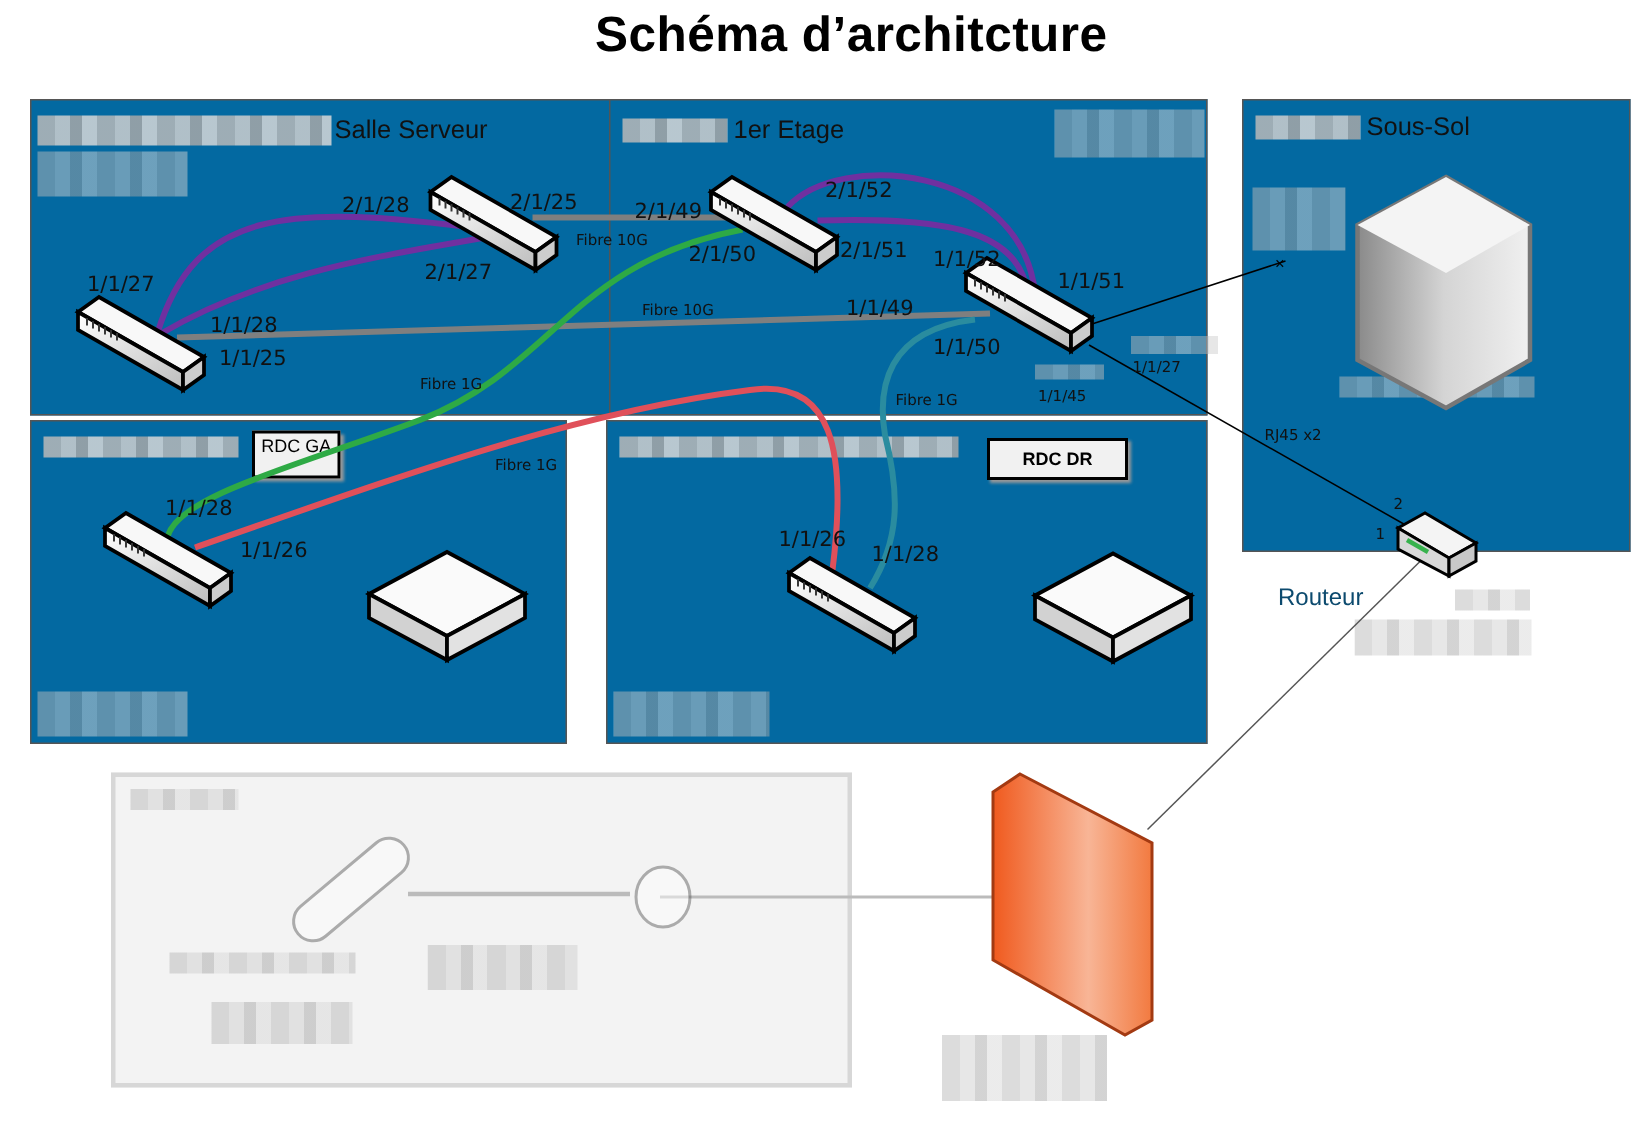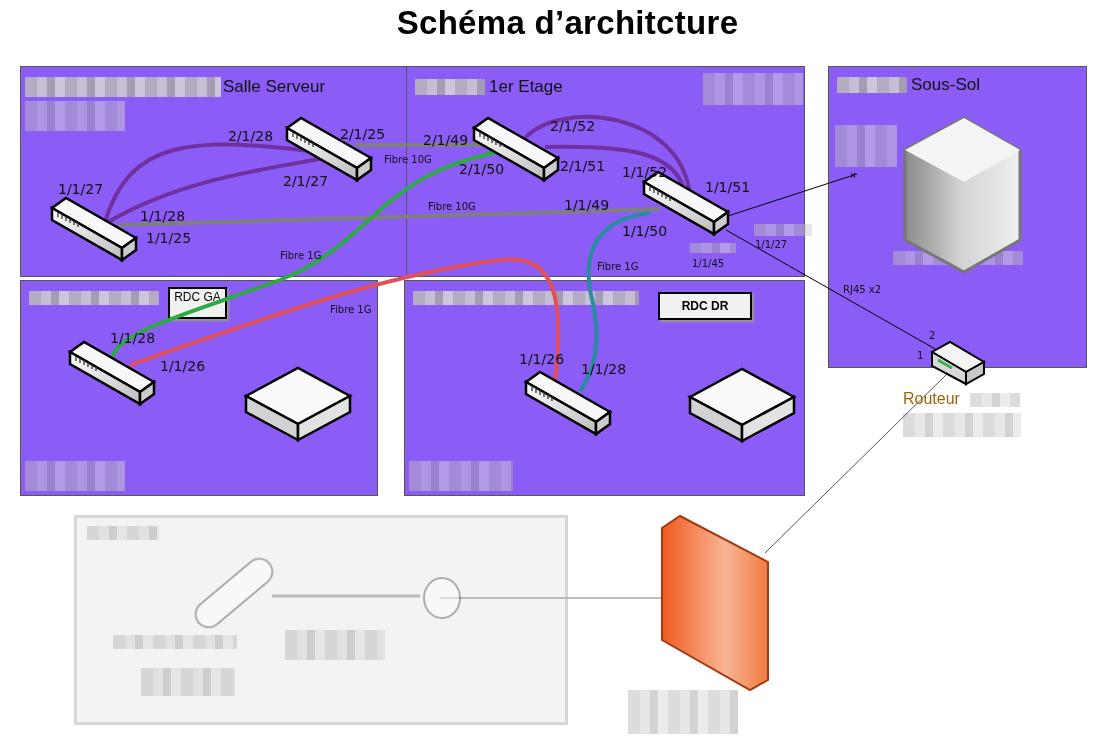--- a/index.html
+++ b/index.html
@@ -1,18 +1,18 @@
 <!DOCTYPE html>
 <html><head>
 <meta charset="utf-8">
 <style>
   html, body { margin: 0; padding: 0; background: #ffffff; }
   body { width: 1097px; height: 755px; position: relative; overflow: hidden; font-family: "Liberation Sans", sans-serif; }
   .title { position: absolute; left: 0; top: 4px; width: 1135px; text-align: center; font-weight: bold; font-size: 33px; color: #000; letter-spacing: 0.3px; }
-  .zone { position: absolute; background: #8b5cf6; border: 1px solid #555; box-sizing: border-box; }
+  .zone { position: absolute; background: #0369a1; border: 1px solid #555; box-sizing: border-box; }
   .zone-title { position: absolute; font-size: 17px; color: #111; }
   .blur { position: absolute; background: repeating-linear-gradient(90deg, #b9b9b9 0 12px, #cfcfcf 12px 22px, #a8a8a8 22px 30px, #d8d8d8 30px 40px); opacity: 0.85; }
   .blur.light { opacity: 0.5; }
   .lbl-box { position: absolute; border: 2px solid #000; background: #f1f1f1; font-size: 12px; text-align: center; box-shadow: 2px 2px 2px #999; box-sizing: border-box; }
   .faded { position: absolute; background: #f3f3f3; border: 3px solid #d7d7d7; box-sizing: border-box; }
   svg.overlay { position: absolute; left: 0; top: 0; }
   .port { font-family: "DejaVu Sans", sans-serif; font-size: 14px; fill: #111; }
   .link-lbl { font-family: "DejaVu Sans", sans-serif; font-size: 10px; fill: #111; }
 </style>
 </head>
@@ -172,17 +172,17 @@
   <text class="link-lbl" x="428" y="210">Fibre 10G</text>
   <text class="link-lbl" x="280" y="259">Fibre 1G</text>
   <text class="link-lbl" x="330" y="313">Fibre 1G</text>
   <text class="link-lbl" x="597" y="270">Fibre 1G</text>
   <text class="link-lbl" x="843" y="293">RJ45 x2</text>
 
   <text class="link-lbl" x="929" y="339">2</text>
   <text class="link-lbl" x="917" y="359">1</text>
 </svg>
 
-<div style="position:absolute;left:903px;top:390px;font-size:16px;color:#a16207;">Routeur</div>
+<div style="position:absolute;left:852px;top:390px;font-size:16px;color:#0c4a6e;">Routeur</div>
 <div class="blur light" style="left:970px;top:393px;width:50px;height:14px;"></div>
 
 <div class="blur light" style="left:754px;top:224px;width:58px;height:12px;"></div>
 <div class="blur light" style="left:690px;top:243px;width:46px;height:10px;"></div>
 
 </body></html>

